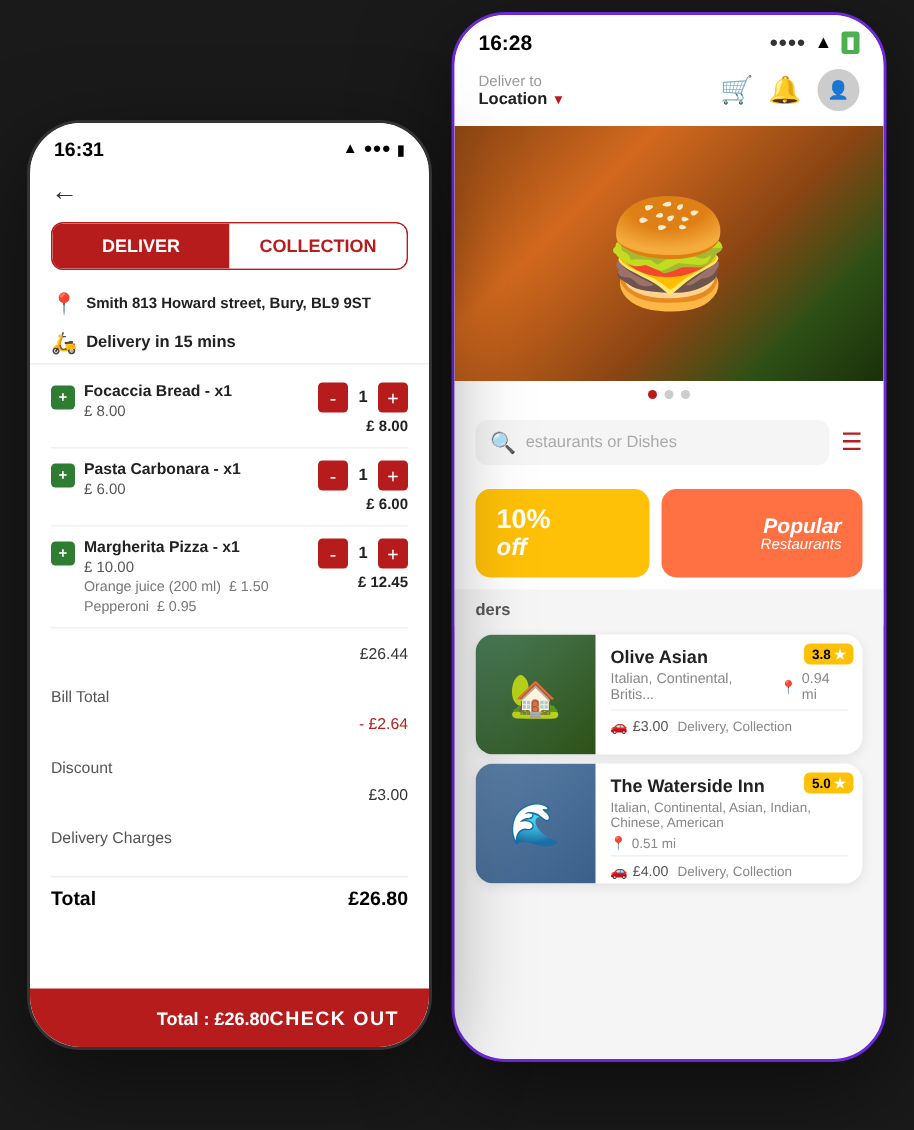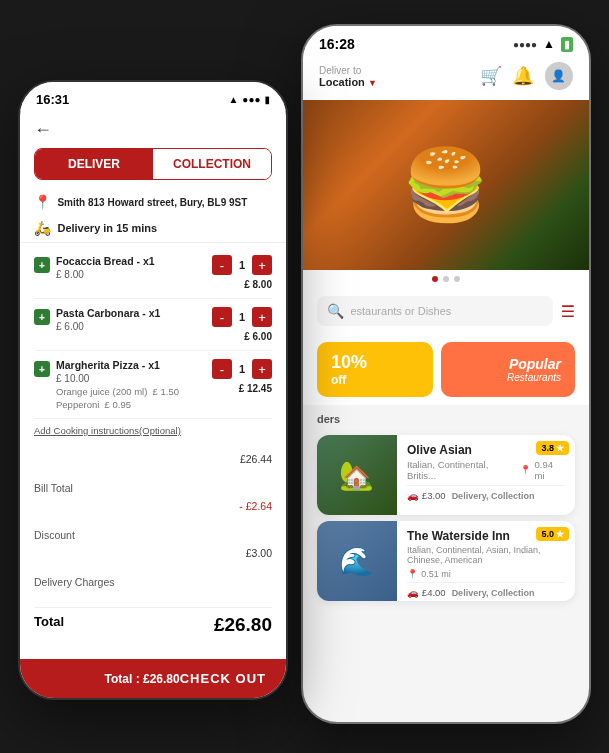--- a/index.html
+++ b/index.html
@@ -242,21 +242,21 @@
       padding: 6px 0 0;
       border-top: 1px solid #eee;
       margin-top: 16px;
     }
     .total-label {
       font-size: 13px;
       font-weight: 700;
       color: #000;
     }
     .total-value {
-      font-size: 19px;
+      font-size: 13px;
       font-weight: 700;
       color: #000;
     }
 
     .checkout-bar {
       position: absolute;
       bottom: 0;
       left: 0;
       right: 0;
       background: #b71c1c;
@@ -275,29 +275,29 @@
       font-weight: 700;
       color: #fff;
       letter-spacing: 1px;
       cursor: pointer;
     }
 
     
     .phone-right {
       position: absolute;
       right: 18px;
-      top: 24px;
+      top: 8px;
       width: 290px;
       height: 700px;
       background: #f5f5f5;
       border-radius: 36px;
       box-shadow: 0 20px 60px rgba(0,0,0,0.5);
       overflow: hidden;
       z-index: 5;
-      border: 2px solid #737373;
+      border: 2px solid #6d28d9;
     }
 
     .phone-right .status-bar {
       background: #fff;
       padding: 10px 16px 4px;
       display: flex;
       justify-content: space-between;
       align-items: center;
     }
     .phone-right .status-bar .time {
@@ -430,23 +430,24 @@
       flex-direction: column;
       justify-content: center;
       align-items: flex-end;
     }
     .promo-percent {
       font-size: 18px;
       font-weight: 900;
       color: #fff;
     }
     .promo-off {
-      font-size: 12px;
+      font-size: 16px;
       color: #fff;
       font-weight: 600;
+      font-style: italic;
     }
     .promo-popular {
       font-size: 14px;
       font-weight: 700;
       color: #fff;
       font-style: italic;
     }
     .promo-restaurants {
       font-size: 10px;
       color: #fff;
@@ -513,21 +514,20 @@
     .delivery-cost {
       font-size: 9.5px;
       color: #555;
       display: flex;
       align-items: center;
       gap: 3px;
     }
     .delivery-types {
       font-size: 9px;
       color: #888;
-      font-weight: bold;
     }
     .rating-badge {
       position: absolute;
       top: 6px;
       right: 6px;
       background: #FFC107;
       border-radius: 4px;
       padding: 2px 5px;
       display: flex;
       align-items: center;
@@ -622,21 +622,20 @@
         <div class="qty-controls">
           <button class="qty-btn">-</button>
           <span class="qty-num">1</span>
           <button class="qty-btn">+</button>
         </div>
         <div class="item-total">£ 12.45</div>
       </div>
     </div>
   </div>
 
-  <div class="cooking-instruction">Add Cooking instructions(Optional)</div>
 
   <div class="bill-section">
     <div class="bill-row">
       <span class="bill-label">Bill Total</span>
       <span class="bill-value">£26.44</span>
     </div>
     <div class="bill-row">
       <span class="bill-label">Discount</span>
       <span class="bill-value bill-discount">- £2.64</span>
     </div>

